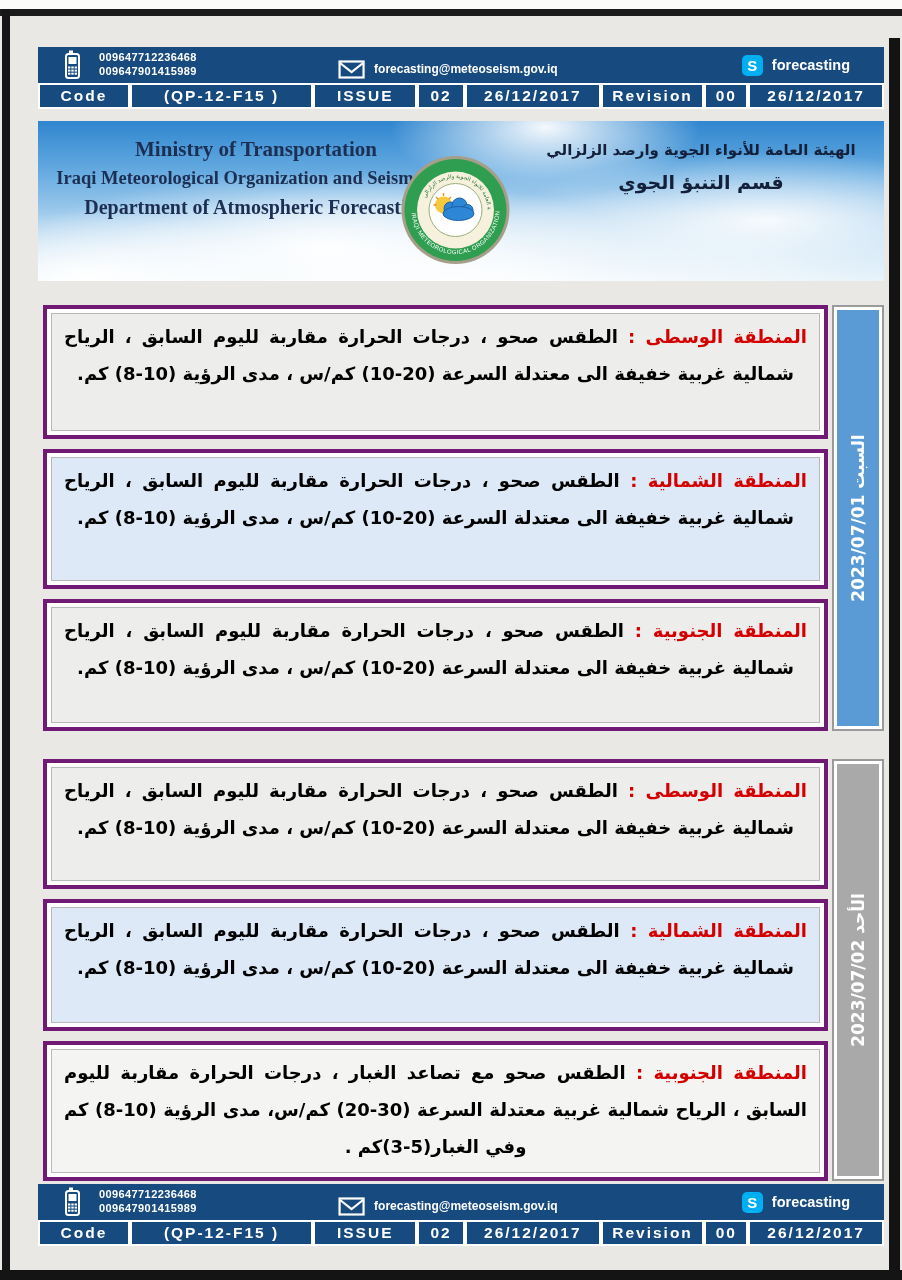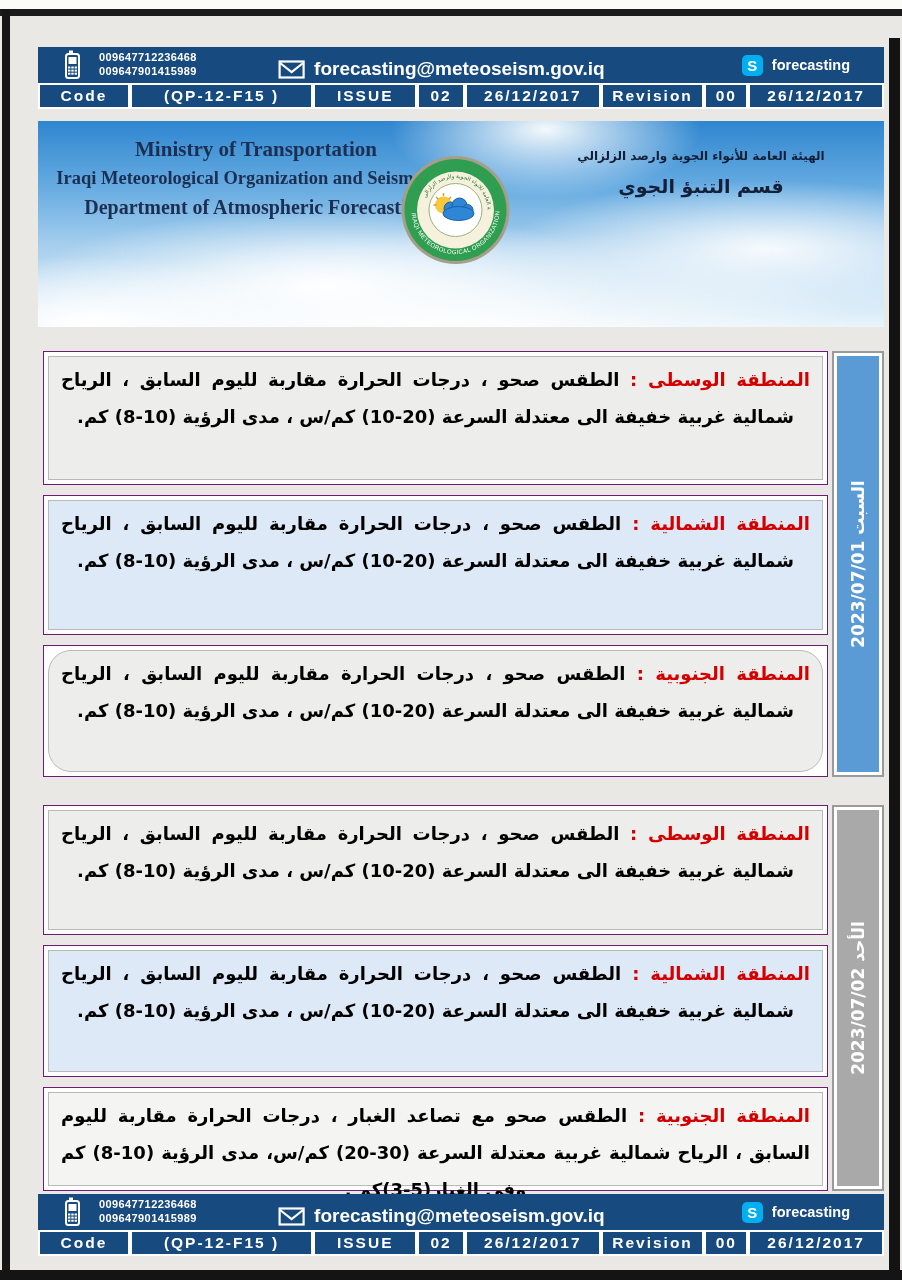--- a/index.html
+++ b/index.html
@@ -12,53 +12,53 @@
   .right-black{position:absolute;top:38px;right:2px;width:11px;bottom:0;background:#131313}
   .bottom-black{position:absolute;bottom:0;left:0;right:0;height:10px;background:#141414}
 
   .doc{position:absolute;left:38px;top:47px;width:846px}
 
   
   .contact-bar{height:36px;background:#174a7e;position:relative;color:#fff}
   .phone-block{position:absolute;left:26px;top:3px;display:flex;align-items:center;gap:18px}
   .phone-nums{font-size:11px;font-weight:bold;line-height:1.25;letter-spacing:.4px}
   .email-block{position:absolute;left:50%;top:0;height:44px;transform:translateX(-56%);
-               display:flex;align-items:center;gap:9px;font-size:19px;font-weight:bold}
+               display:flex;align-items:center;gap:9px;font-size:12px;font-weight:bold}
   .skype-block{position:absolute;right:34px;top:0;height:36px;display:flex;align-items:center;gap:9px;
                font-size:14.5px;font-weight:bold}
   .skype-chip{width:21px;height:21px;border-radius:5px;display:flex;align-items:center;justify-content:center;
               color:#fff;font-size:15px;font-weight:bold;font-family:"Liberation Sans",sans-serif}
 
   
   .code-row{display:flex;height:26px;background:#174a7e}
   .code-cell{box-shadow:inset 0 0 0 2px #fff;display:flex;align-items:center;justify-content:center;
              color:#fff;font-weight:bold;font-size:15.5px;letter-spacing:2px;white-space:nowrap}
 
   
-  .sky{height:206px;margin-top:12px;position:relative;
+  .sky{height:160px;margin-top:12px;position:relative;
     background:
       radial-gradient(ellipse 250px 110px at 60% 4%,rgba(255,255,255,.95),rgba(255,255,255,0) 62%),
       radial-gradient(ellipse 300px 95px at 6% 98%,rgba(255,255,255,1),rgba(255,255,255,0) 70%),
       radial-gradient(ellipse 430px 110px at 34% 80%,rgba(255,255,255,.97),rgba(255,255,255,0) 70%),
       radial-gradient(ellipse 360px 95px at 86% 62%,rgba(255,255,255,.9),rgba(255,255,255,0) 72%),
       radial-gradient(ellipse 520px 150px at 50% 108%,rgba(255,255,255,1),rgba(255,255,255,0) 78%),
       linear-gradient(180deg,#2f86cf 0%,#66abe1 32%,#a9d0ee 62%,#e8f4fb 100%)}
   .en-titles{position:absolute;left:14px;top:16px;width:408px;text-align:center;
              color:#1c2f52;font-family:"Liberation Serif",serif;font-weight:bold}
   .en-l1{font-size:21px}.en-l2{font-size:18.5px;margin-top:6px}.en-l3{font-size:20px;margin-top:7px}
   .ar-titles{position:absolute;right:18px;top:20px;width:330px;text-align:center;direction:rtl;
              color:#14203a;font-family:"DejaVu Sans",sans-serif;font-weight:bold}
-  .ar-l1{font-size:20px}.ar-l2{font-size:12px;margin-top:8px}.ar-l3{font-size:19px;margin-top:12px}
+  .ar-l1{font-size:20px}.ar-l2{font-size:15px;}.ar-l3{font-size:19px;margin-top:12px}
   .logo-wrap{position:absolute;left:50%;top:34px;transform:translateX(-55%)}
 
   
   .group{display:flex;align-items:stretch}
   .g-sat{margin-top:24px}.g-sun{margin-top:28px}
   .boxes{flex:1;display:flex;flex-direction:column;margin-left:5px}
-  .fbox{border:1px solid #701a75;background:#fff;padding:4px;box-sizing:border-box}
+  .fbox{border:4px solid #701a75;background:#fff;padding:4px;box-sizing:border-box}
   .fbox + .fbox{margin-top:10px}
   .fbox-in{height:100%;box-sizing:border-box;border:1px solid #b9b9b9;padding:5px 12px 0 12px;
            direction:rtl;text-align:justify;text-align-last:center;
            font-family:"DejaVu Sans",sans-serif;font-weight:bold;font-size:18px;line-height:2.05;color:#000}
   .rname{color:#d40000}
   .daybar-wrap{width:52px;margin-left:4px;border:2px solid #9a9a9a;background:#fff;padding:3px;box-sizing:border-box}
   .daybar{width:100%;height:100%;position:relative}
   .daybar span{position:absolute;top:50%;left:50%;transform:translate(-50%,-50%) rotate(-90deg);
                white-space:nowrap;direction:rtl;color:#fff;font-weight:bold;font-size:17px;
                font-family:"DejaVu Sans",sans-serif;letter-spacing:.5px}
@@ -175,21 +175,21 @@
           <span>الطقس صحو ، درجات الحرارة مقاربة لليوم السابق ، الرياح شمالية غربية خفيفة الى معتدلة السرعة (20-10) كم/س ، مدى الرؤية (10-8) كم.</span>
         </div>
       </div>
       <div class="fbox" style="height:140px">
         <div class="fbox-in" style="background: rgb(221, 233, 246);">
           <span class="rname">المنطقة الشمالية :</span>
           <span>الطقس صحو ، درجات الحرارة مقاربة لليوم السابق ، الرياح شمالية غربية خفيفة الى معتدلة السرعة (20-10) كم/س  ، مدى الرؤية (10-8) كم.</span>
         </div>
       </div>
       <div class="fbox" style="height:132px">
-        <div class="fbox-in" style="background: rgb(237, 237, 235); border-radius: 23px;">
+        <div class="fbox-in" style="background: rgb(237, 237, 235);">
           <span class="rname">المنطقة الجنوبية :</span>
           <span>الطقس صحو ، درجات الحرارة مقاربة لليوم السابق ، الرياح شمالية غربية خفيفة الى معتدلة السرعة (20-10) كم/س  ، مدى الرؤية (10-8) كم.</span>
         </div>
       </div>
     </div>
     <div class="daybar-wrap">
       <div class="daybar" style="background: rgb(91, 155, 213);">
         <span>السبت  2023/07/01</span>
       </div>
     </div>
@@ -202,21 +202,21 @@
           <span class="rname">المنطقة الوسطى :</span>
           <span>الطقس صحو ، درجات الحرارة مقاربة لليوم السابق ، الرياح شمالية غربية خفيفة الى معتدلة السرعة (20-10) كم/س  ، مدى الرؤية (10-8) كم.</span>
         </div>
       </div>
       <div class="fbox" style="height:132px">
         <div class="fbox-in" style="background: rgb(221, 233, 246);">
           <span class="rname">المنطقة الشمالية :</span>
           <span>الطقس صحو ، درجات الحرارة مقاربة لليوم السابق ، الرياح شمالية غربية خفيفة الى معتدلة السرعة (20-10) كم/س  ، مدى الرؤية (10-8) كم.</span>
         </div>
       </div>
-      <div class="fbox" style="height:104px">
+      <div class="fbox" style="height:140px">
         <div class="fbox-in" style="background: rgb(244, 244, 242);">
           <span class="rname">المنطقة الجنوبية :</span>
           <span>الطقس صحو مع تصاعد الغبار ، درجات الحرارة مقاربة لليوم السابق ، الرياح شمالية غربية  معتدلة السرعة (30-20) كم/س، مدى الرؤية (10-8) كم وفي الغبار(5-3)كم .</span>
         </div>
       </div>
     </div>
     <div class="daybar-wrap">
       <div class="daybar" style="background: rgb(169, 169, 169);">
         <span>الأحد  2023/07/02</span>
       </div>

